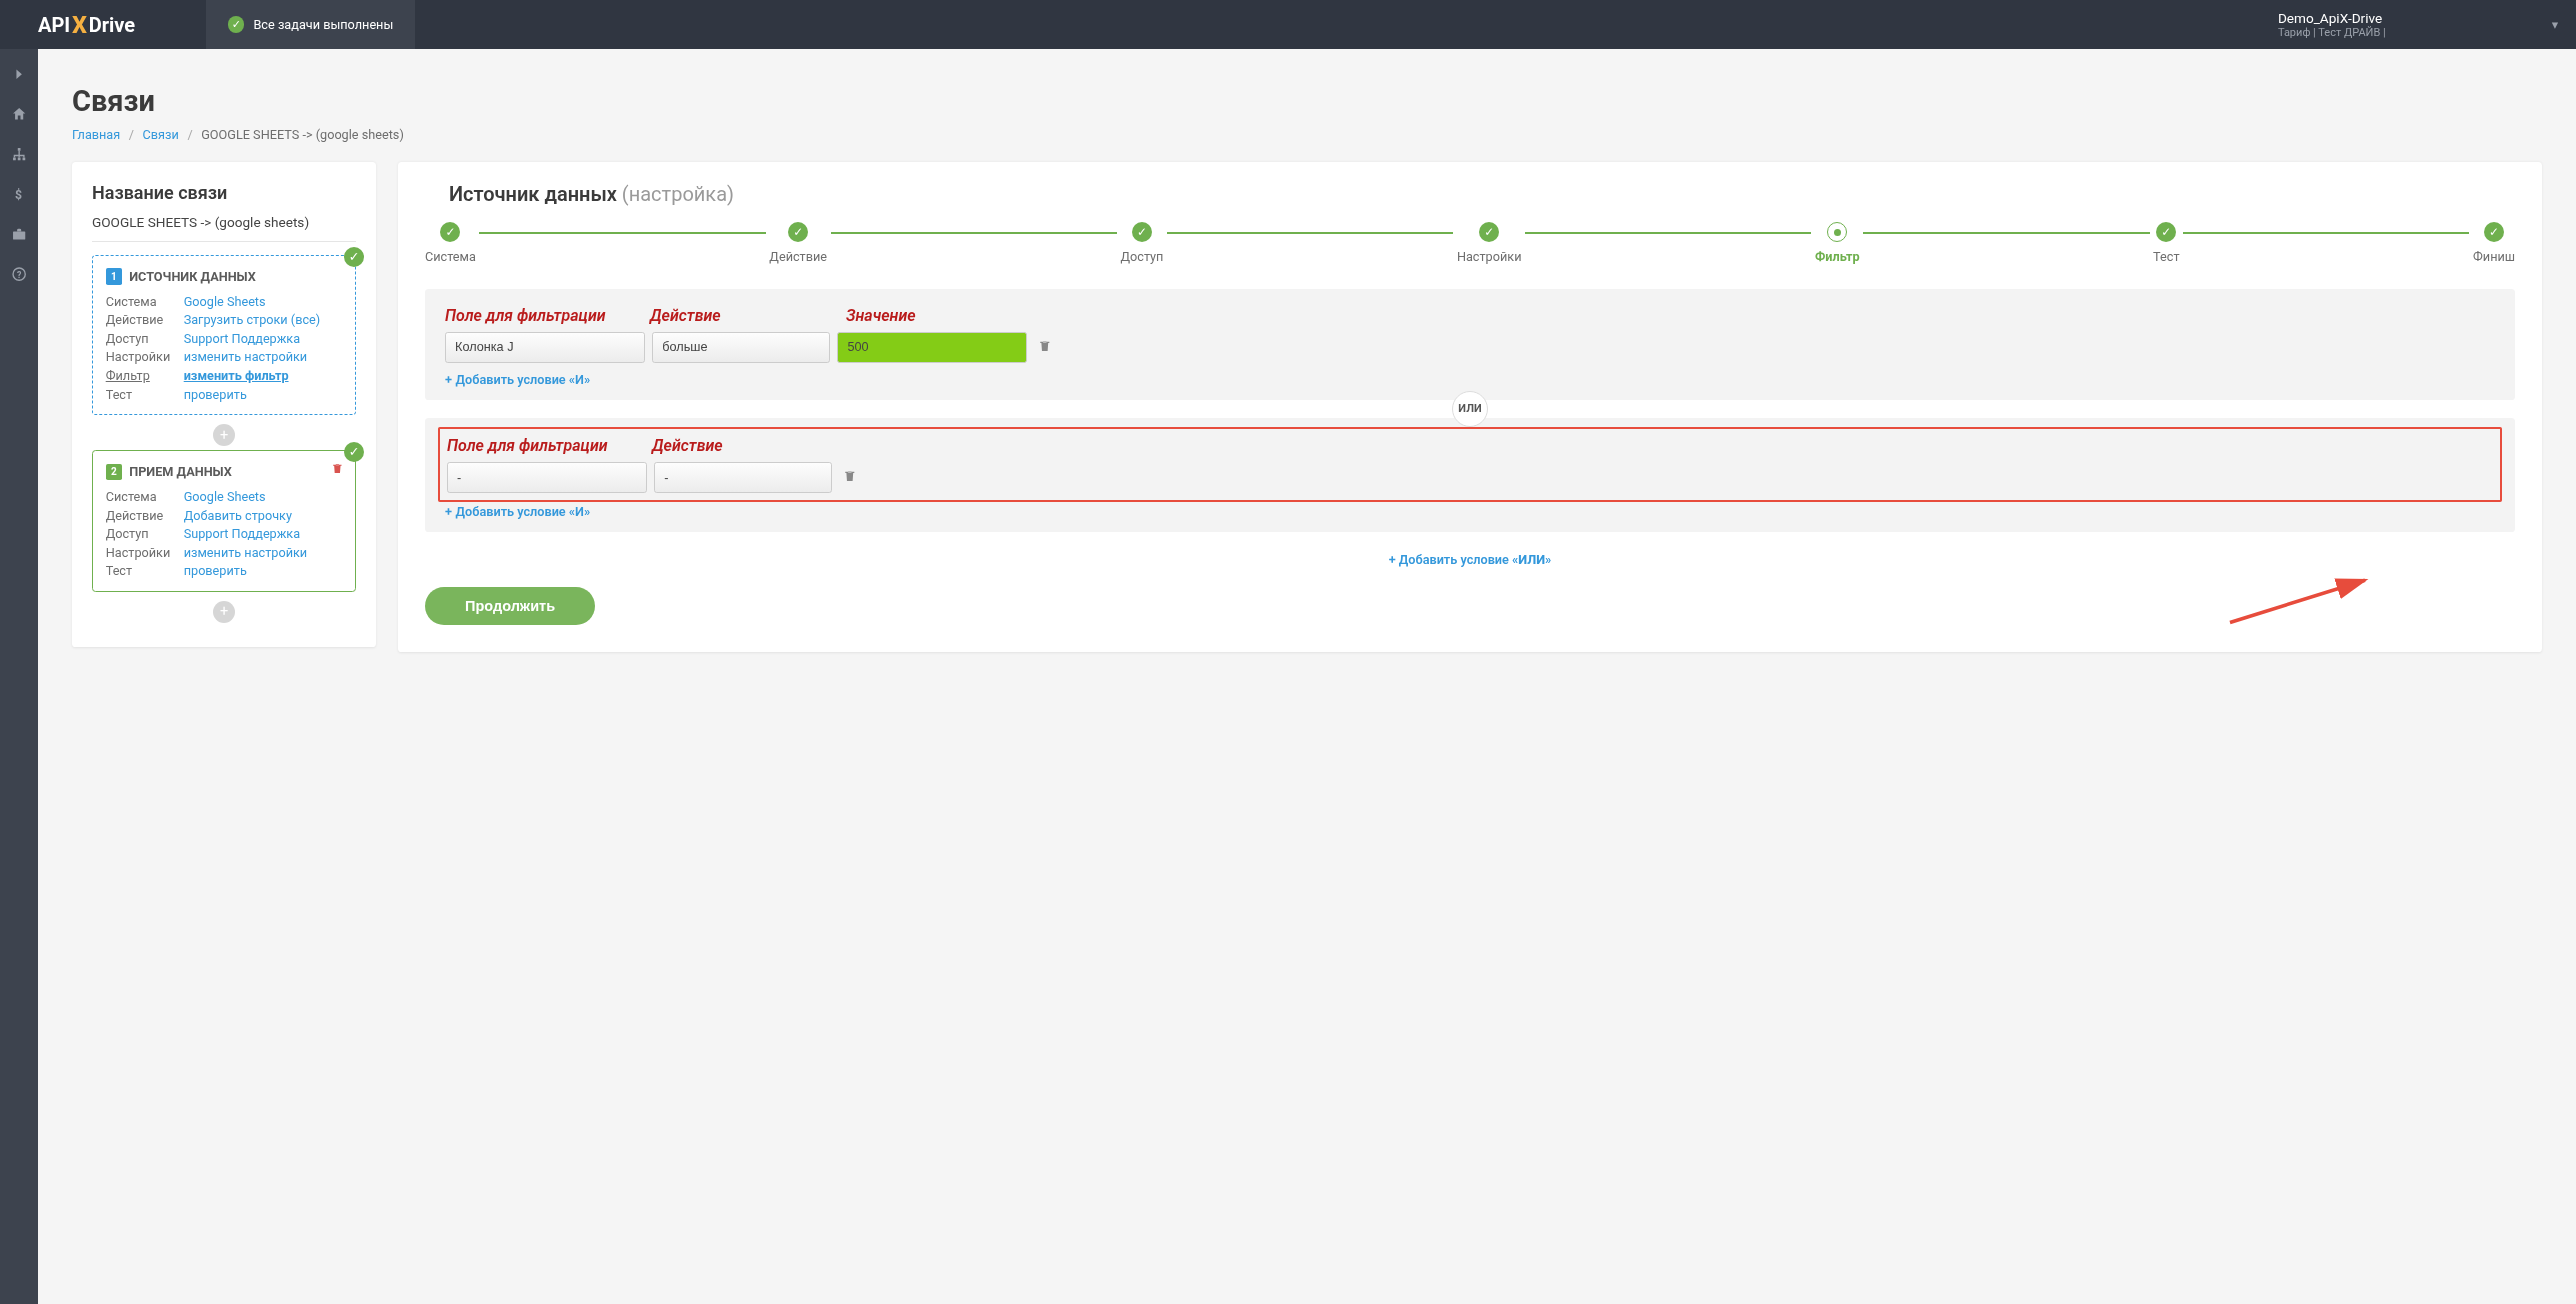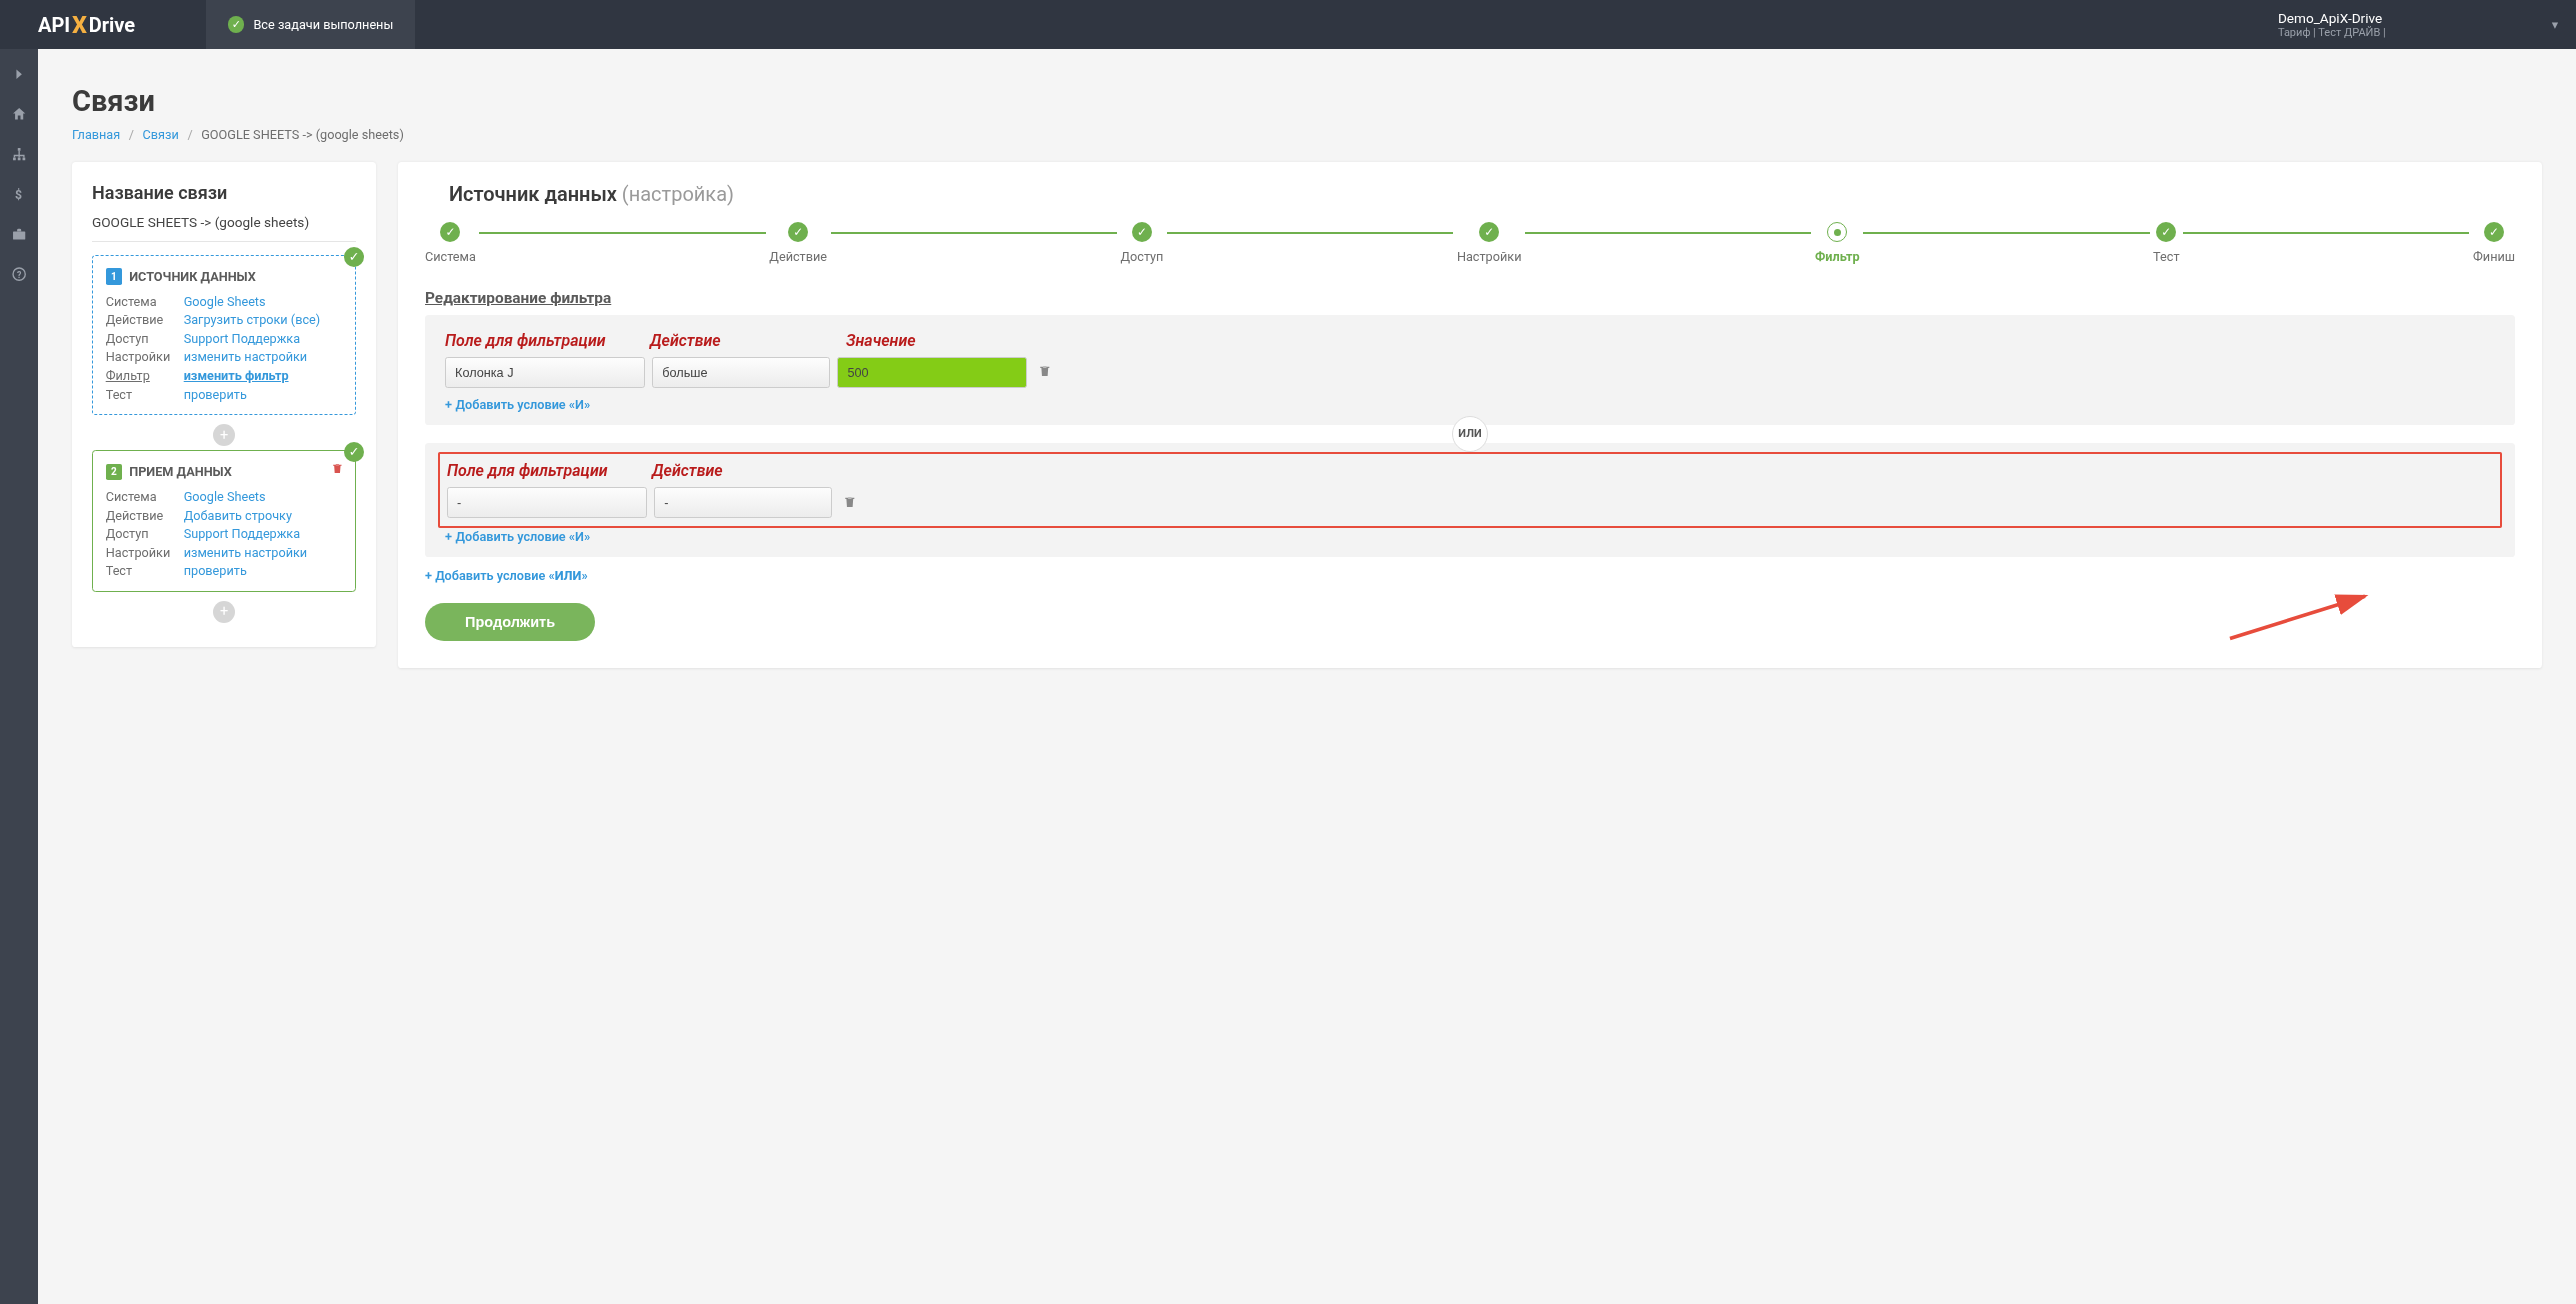--- a/index.html
+++ b/index.html
@@ -88,21 +88,21 @@
   .sel.action { width: 178px; }
   .txt { width: 190px; background: #84cc16; }
   .trash-icon { color: #888; cursor: pointer; font-size: 13.6px; margin-left: 3.6px; }
   .add-and { color: #3498db; font-weight: 600; cursor: pointer; margin-top: 9px; display: inline-flex; align-items: center; gap: 3.6px; }
   
   .or-sep { display: flex; justify-content: center; margin: -9px 0; position: relative; z-index: 2; }
   .or-badge { background: #fff; border: 0.9px solid #ddd; border-radius: 50%; width: 36px; height: 36px; display: flex; align-items: center; justify-content: center; font-weight: 700; color: #555; font-size: 11px; }
   
   .filter-group.highlight .boxed { border: 2.7px solid #e74c3c; border-radius: 1.8px; padding: 7.2px; margin: -7.2px; }
   
-  .add-or { text-align: left; margin-top: 11px; }
+  .add-or { text-align: center; margin-top: 20px; }
   .add-or a { color: #3498db; font-weight: 600; text-decoration: none; }
   .add-or a .b { font-weight: 800; }
   
   .continue-btn { margin-top: 20px; background: #7ab55c; color: #fff; border: none; border-radius: 20px; padding: 11px 40px; font-size: 14.5px; font-weight: 600; cursor: pointer; }
   
   
   .annot-arrow { position: absolute; right: 163px; bottom: 25px; pointer-events: none; }
 </style>
 </head>
 <body>
@@ -273,21 +273,20 @@
             <div class="step-circle">✓</div>
             <div class="step-label">Тест</div>
           </div>
         <div class="step-line"></div>
         <div class="step">
             <div class="step-circle">✓</div>
             <div class="step-label">Финиш</div>
           </div>
       </div>
 
-      <div class="section-title">Редактирование фильтра</div>
 
       
       <div class="filter-group">
         <div class="filter-head">
           <div class="col-f">Поле для фильтрации</div>
           <div class="col-a">Действие</div>
           <div class="col-v">Значение</div>
         </div>
         <div class="filter-row">
           <div class="sel-wrap dbl"><select class="sel"><option>Колонка J</option></select></div>

